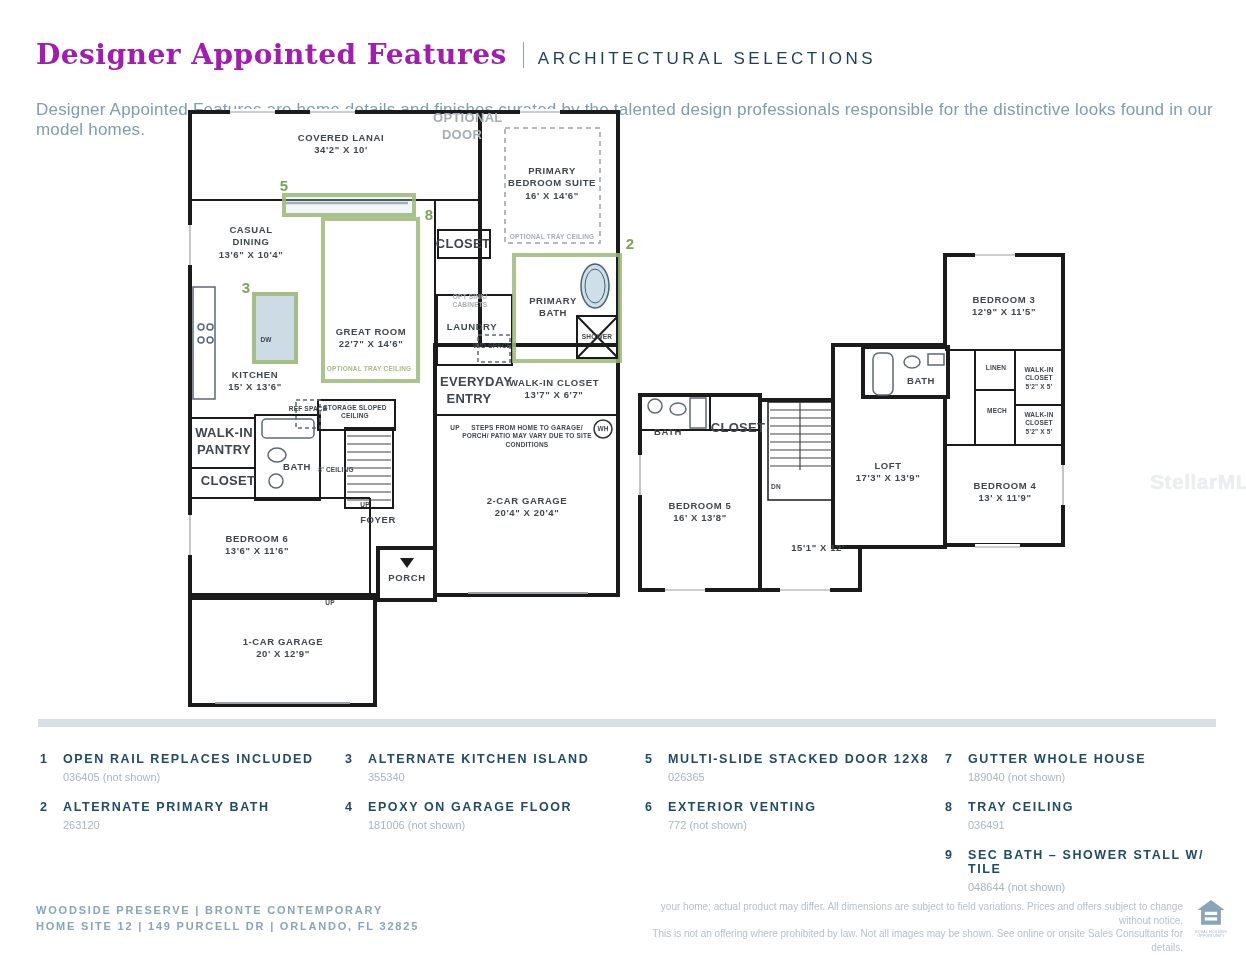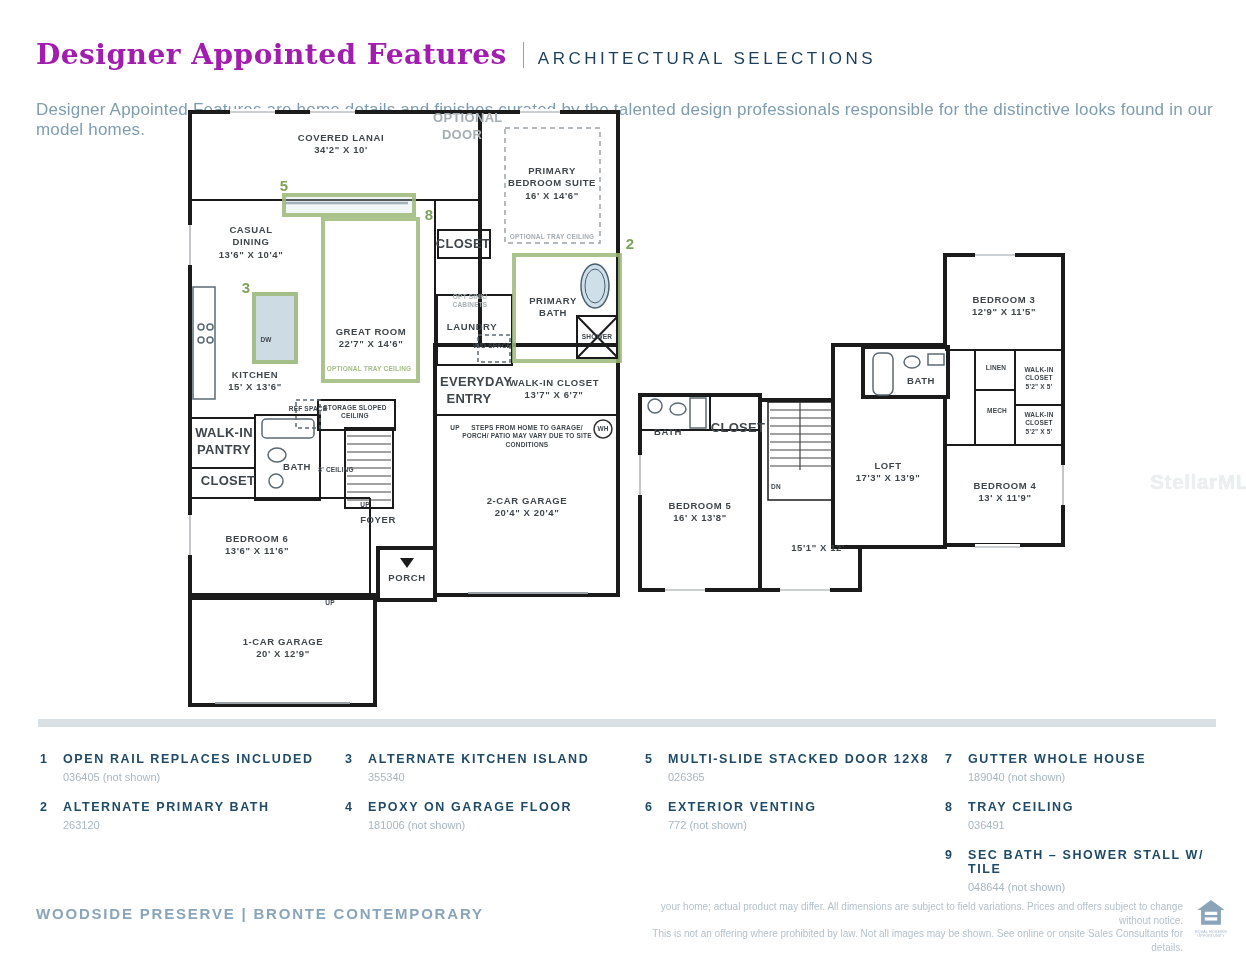--- a/index.html
+++ b/index.html
@@ -31,21 +31,21 @@
          text-shadow:0 0 1px #dadfe1;letter-spacing:.5px;z-index:8;}
   
   .divider{position:absolute;left:38px;top:719px;width:1178px;height:8px;background:#d8e0e4;}
   .feat-col{position:absolute;top:752px;width:295px;}
   .feat{margin-bottom:17px;}
   .feat-head{display:flex;}
   .feat-num{width:23px;flex:0 0 23px;font-size:12.5px;font-weight:bold;color:#1f4a68;}
   .feat-title{font-size:12.5px;font-weight:bold;color:#1f4a68;letter-spacing:1.6px;}
   .feat-code{margin-left:23px;margin-top:5px;font-size:11px;color:#a8b7c1;}
   
-  .foot{position:absolute;left:36px;top:903px;font-size:15px;font-weight:bold;color:#8aa5ba;
+  .foot{position:absolute;left:36px;top:903px;font-size:11px;font-weight:bold;color:#8aa5ba;
         letter-spacing:1.8px;line-height:1.45;}
   .disc{position:absolute;left:628px;top:900px;width:555px;text-align:right;font-size:10px;
         color:#b5c2cb;line-height:1.35;}
   .eho{position:absolute;left:1194px;top:900px;width:34px;text-align:center;color:#8aa5ba;}
   .eho-cap{font-size:3.5px;letter-spacing:.2px;color:#9db3c4;line-height:1.2;}
 </style>
 </head>
 <body>
 
 <div id="page">
@@ -359,20 +359,21 @@
       <div class="feat-head">
           <span class="feat-num">9</span>
           <span class="feat-title">SEC BATH – SHOWER STALL W/ TILE</span>
         </div>
       <div class="feat-code">048644 (not shown)</div>
     </div>
   </div>
 
   <div class="foot">
     <div>WOODSIDE PRESERVE | BRONTE CONTEMPORARY</div>
+    <div>HOME SITE 12 | 149 PURCELL DR | ORLANDO, FL 32825</div>
   </div>
   <div class="disc">
     <div>your home; actual product may differ. All dimensions are subject to field variations. Prices and offers subject to change without notice.</div>
     <div>This is not an offering where prohibited by law. Not all images may be shown. See online or onsite Sales Consultants for details.</div>
   </div>
   <div class="eho">
     <svg width="30" height="26" viewBox="0 0 24 21">
       <path d="M12 0 L1 8 H4 V20 H20 V8 H23 Z" fill="#8aa5ba"></path>
       <rect x="7" y="9.5" width="10" height="2.6" fill="#ffffff"></rect>
       <rect x="7" y="14" width="10" height="2.6" fill="#ffffff"></rect>

